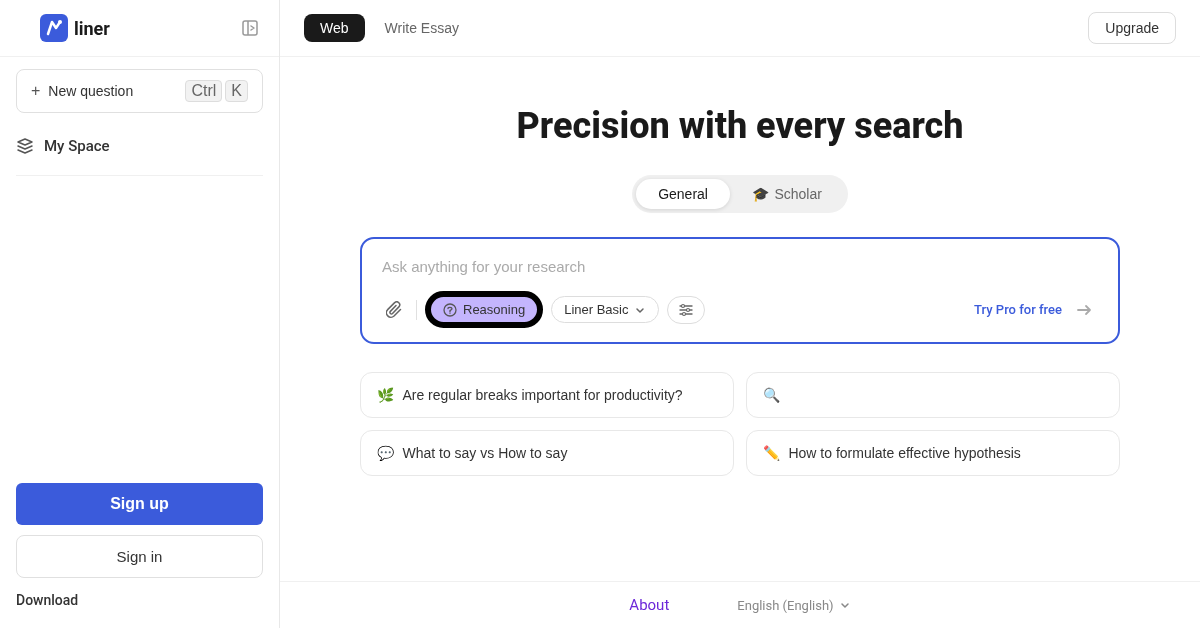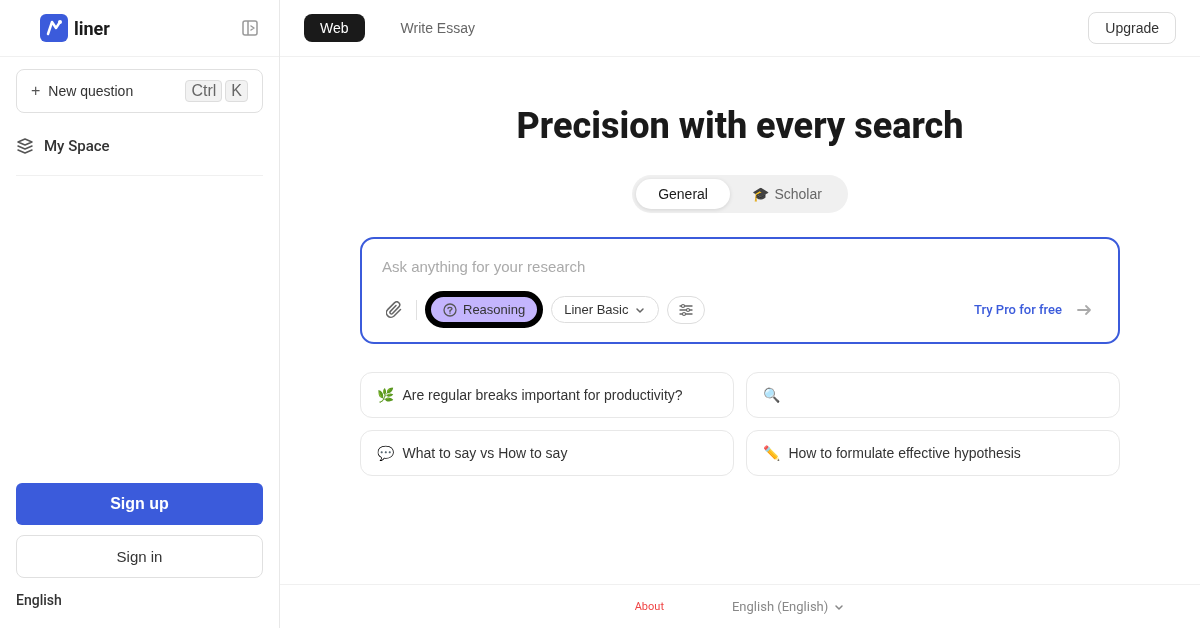--- a/index.html
+++ b/index.html
@@ -163,21 +163,21 @@
       display: flex;
       align-items: center;
       justify-content: space-between;
       padding: 12px 24px;
       border-bottom: 1px solid #f0f0f0;
     }
 
     .top-tabs {
       display: flex;
       align-items: center;
-      gap: 20px;
+      gap: 4px;
     }
 
     .tab {
       padding: 6px 16px;
       border-radius: 8px;
       font-size: 14px;
       font-weight: 500;
       cursor: pointer;
       border: none;
       background: none;
@@ -377,22 +377,22 @@
       display: flex;
       align-items: center;
       justify-content: center;
       gap: 20px;
       padding: 14px 24px;
       border-top: 1px solid #f0f0f0;
       margin-top: auto;
     }
 
     .footer-link {
-      font-size: 11px;
-      color: #ef4444;
+      font-size: 15px;
+      color: #6d28d9;
       cursor: pointer;
     }
 
     .lang-selector {
       display: flex;
       align-items: center;
       gap: 5px;
       font-size: 13px;
       color: #888;
       cursor: pointer;
@@ -440,21 +440,21 @@
       <path d="M2 5 L9 2 L16 5 L9 8 Z" stroke="#555" stroke-width="1.5" stroke-linecap="round" stroke-linejoin="round" fill="none"></path>
     </svg>
     <span>My Space</span>
   </div>
 
   <hr class="sidebar-divider">
 
   <div class="sidebar-bottom">
     <button class="sign-up-btn">Sign up</button>
     <button class="sign-in-btn">Sign in</button>
-    <span class="download-link">English</span>
+    <span class="download-link">Download</span>
   </div>
 </div>
 
 <div class="main">
   <div class="top-bar">
     <div class="top-tabs">
       <button class="tab active">Web</button>
       <button class="tab">Write Essay</button>
     </div>
     <button class="upgrade-btn">Upgrade</button>

